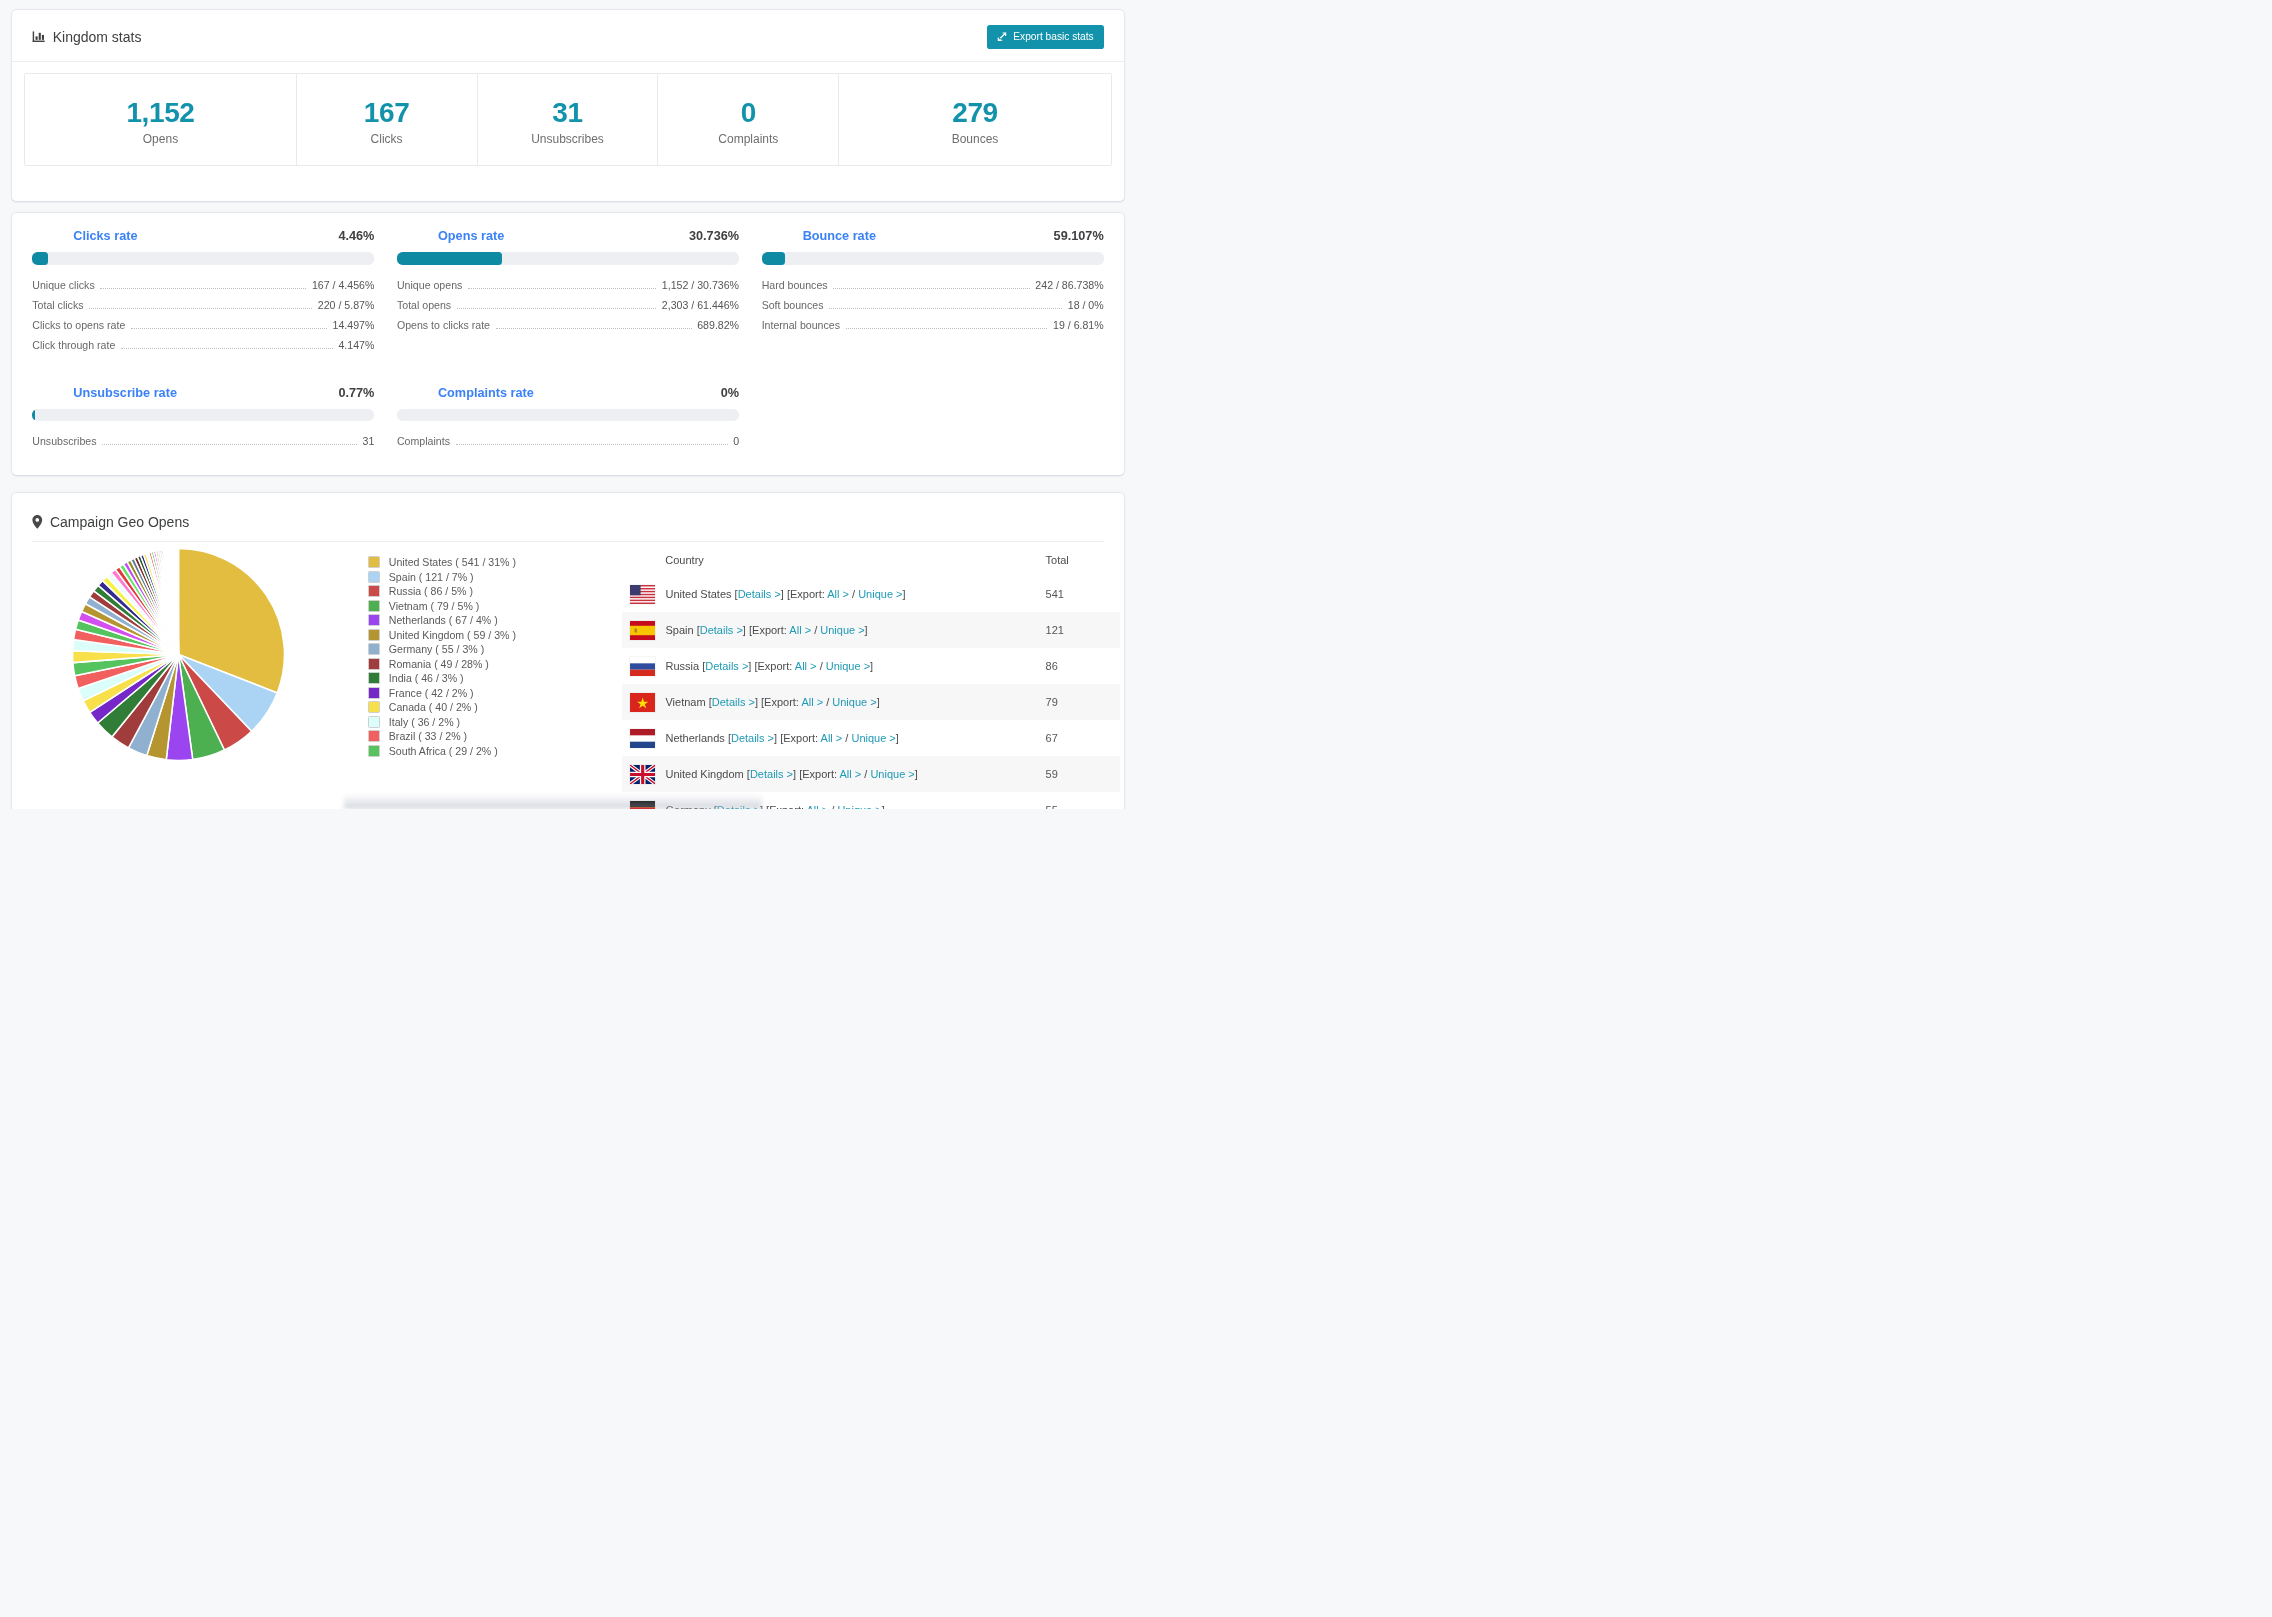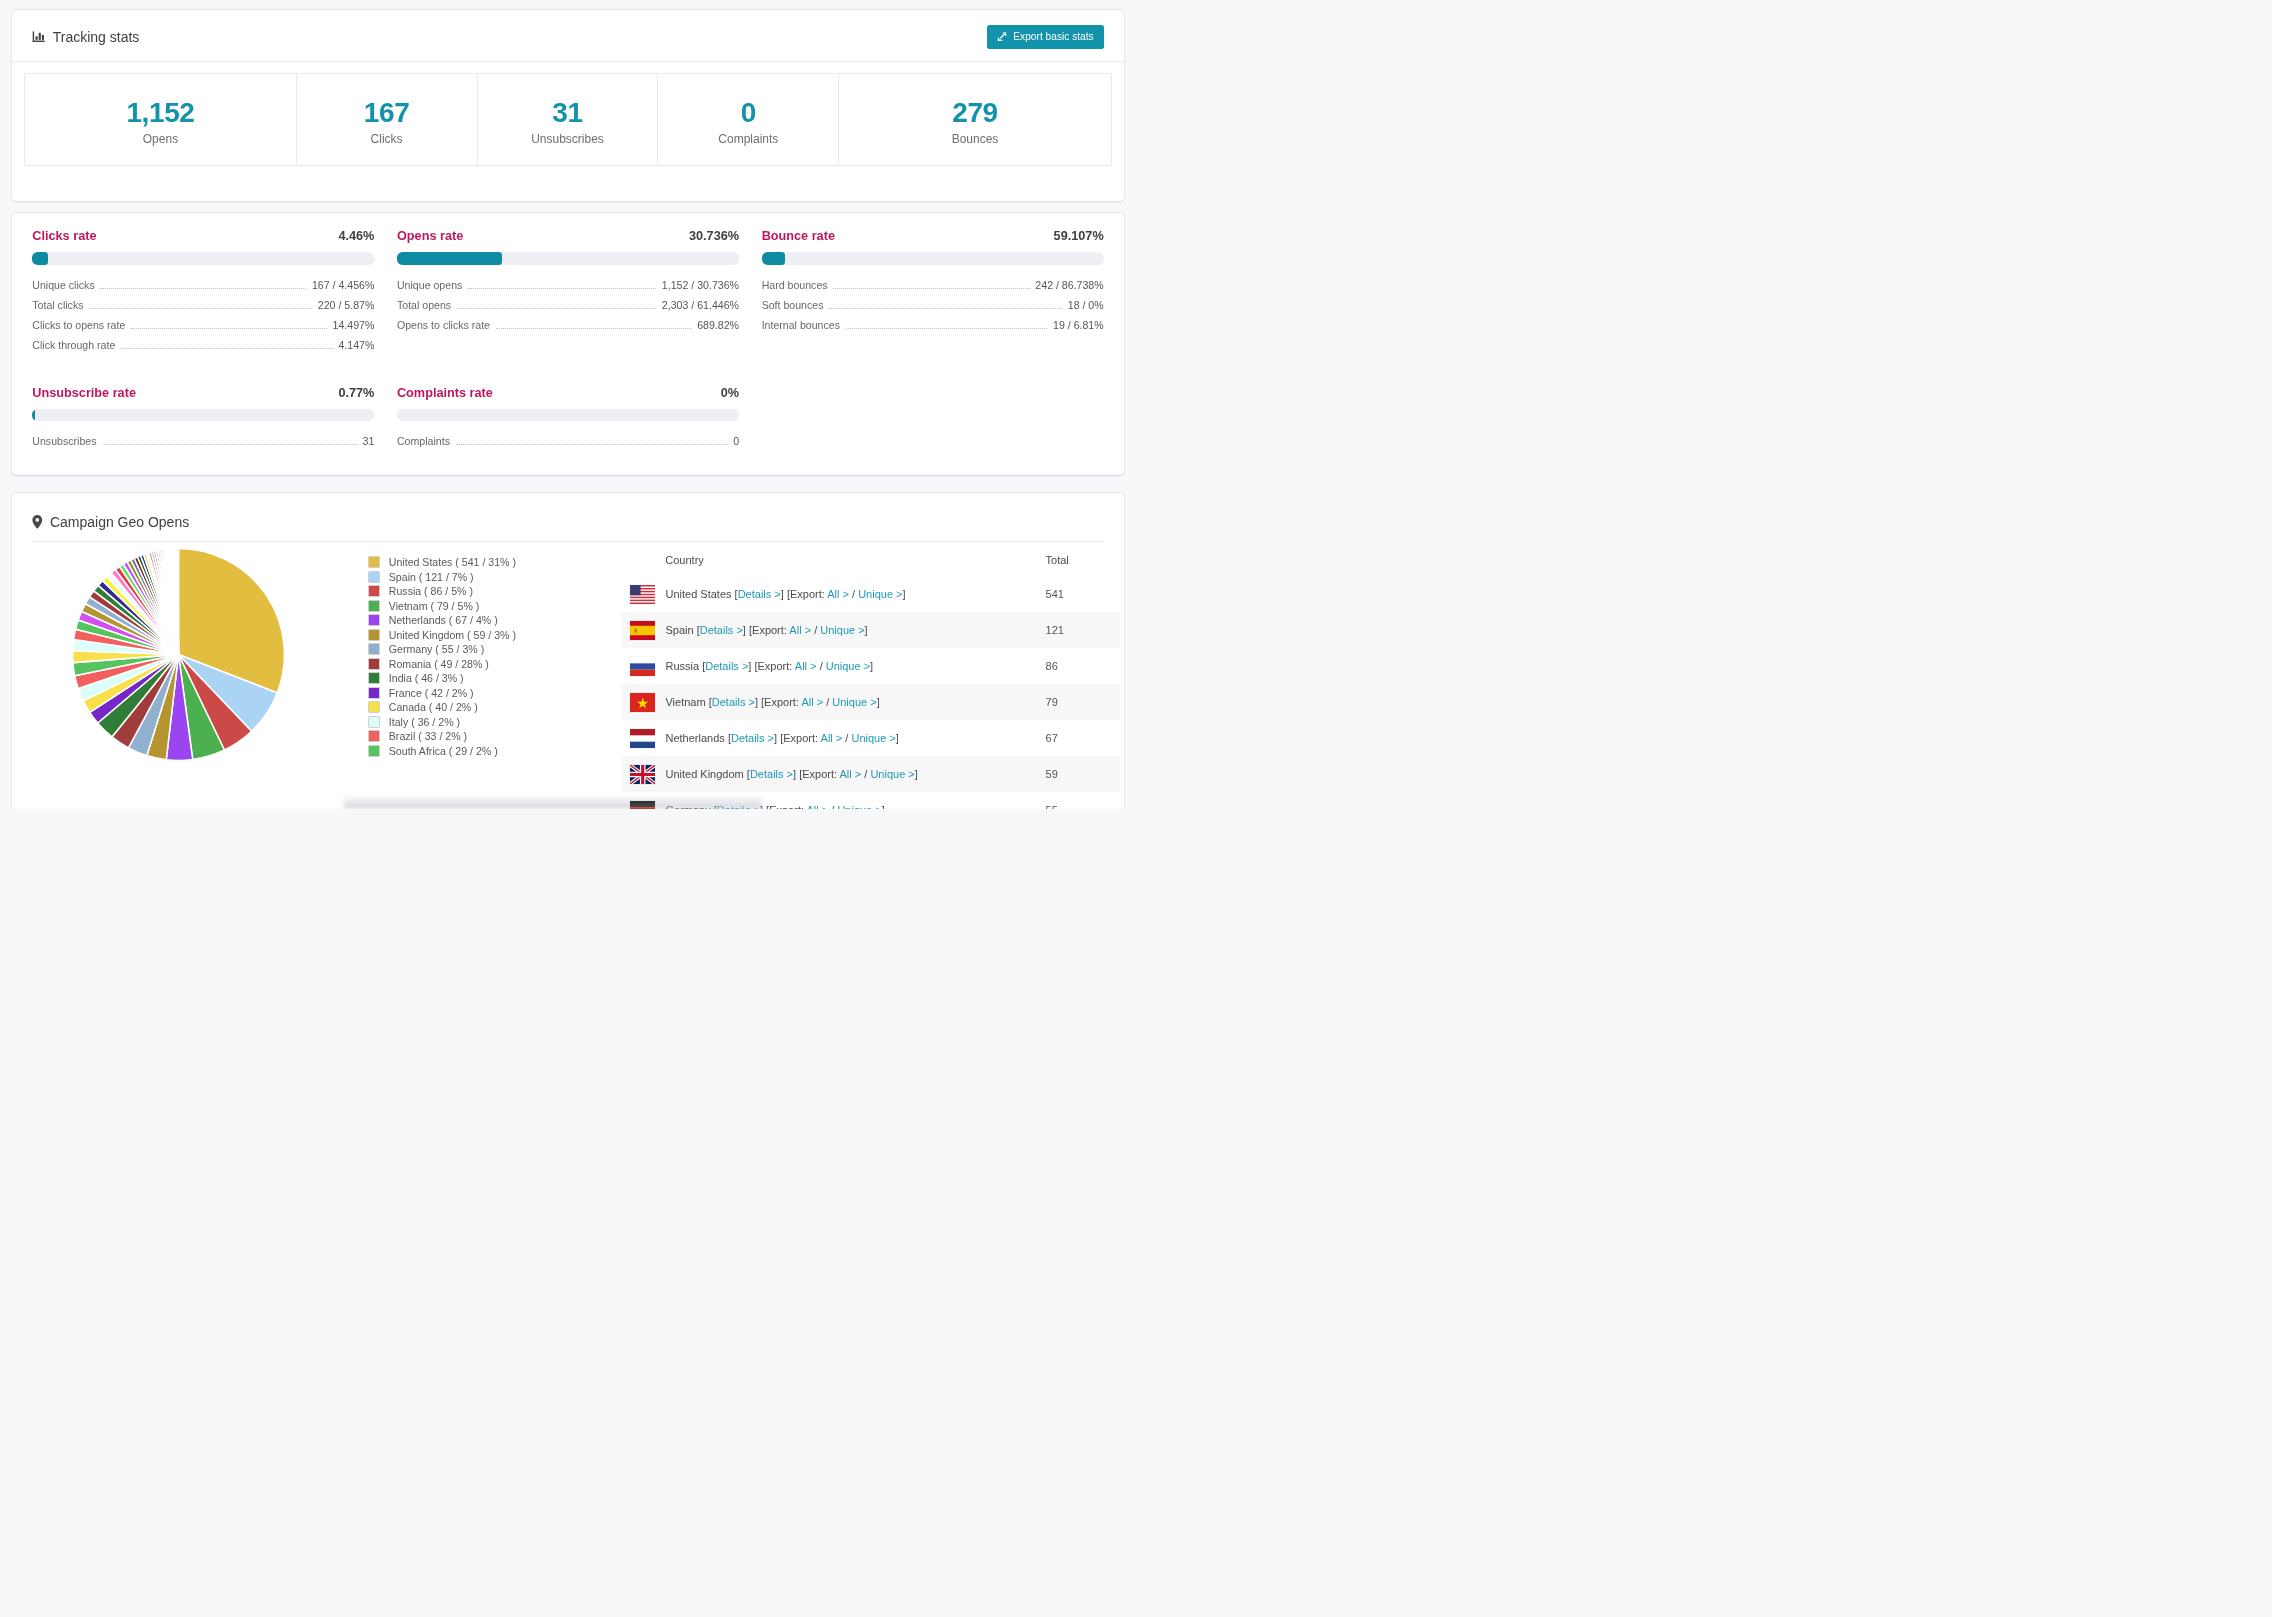--- a/index.html
+++ b/index.html
@@ -22,21 +22,21 @@
   .stat-box:last-child{border-right:none;}
   .stat-box.wide{flex:0 0 25%;}
   .stat-box.narrow{flex:0 0 16.666%;}
   .stat-value{font-size:28px;font-weight:800;letter-spacing:-0.4px;color:#1293ab;line-height:32px;}
   .stat-label{margin-top:3.5px;font-size:12px;color:#6e6e70;}
 
   
   .rates-card{margin-top:10.6px;padding:15.5px 20px 20px 20px;}
   .rates-grid{display:grid;grid-template-columns:1fr 1fr 1fr;column-gap:22.6px;row-gap:27px;}
   .rate-head{display:flex;justify-content:space-between;align-items:baseline;}
-  .rate-title{font-size:12.7px;font-weight:700;color:#be185d;}
+  .rate-title{font-size:12.7px;font-weight:700;color:#3b82f6;margin-left:41px;}
   .rate-value{font-size:12.7px;font-weight:700;color:#414143;}
   .bar-track{margin-top:9.2px;height:12.7px;background:#edeff2;border-radius:5.6px;overflow:hidden;}
   .bar-fill{height:100%;background:#0e8aa3;border-radius:3.5px;}
   .rate-rows{margin-top:14px;}
   .rate-row{display:flex;align-items:baseline;height:20px;font-size:10.6px;}
   .rate-row .lbl{color:#686868;white-space:nowrap;}
   .rate-row .leader{flex:1;border-bottom:0.7px dotted #bfbfbf;margin:0 5.6px 2.8px 5.6px;}
   .rate-row .val{color:#565658;white-space:nowrap;}
 
   
@@ -80,21 +80,21 @@
           <svg width="13.4" height="13.4" viewBox="0 0 19 19">
               <g fill="#3f4042">
             <rect x="1" y="2" width="2" height="15"></rect>
                 <rect x="1" y="15" width="17" height="2"></rect>
             <rect x="5" y="9" width="3" height="5"></rect>
                 <rect x="9.5" y="4" width="3" height="10"></rect>
                 <rect x="14" y="7" width="3" height="7"></rect>
           </g>
             </svg>
         </span>
-        <span>Tracking stats</span>
+        <span>Kingdom stats</span>
       </div>
       <button class="export-btn">
         <span>
           <svg width="10.6" height="10.6" viewBox="0 0 16 16">
               <g stroke="#fff" stroke-width="1.8" fill="none">
             <path d="M2 10v4h6"></path>
                 <path d="M5 11 L13 3"></path>
                 <path d="M8.5 3 H13 V7.5"></path>
               </g>
             <rect x="1.5" y="12.5" width="4" height="2.5" fill="#fff"></rect>

